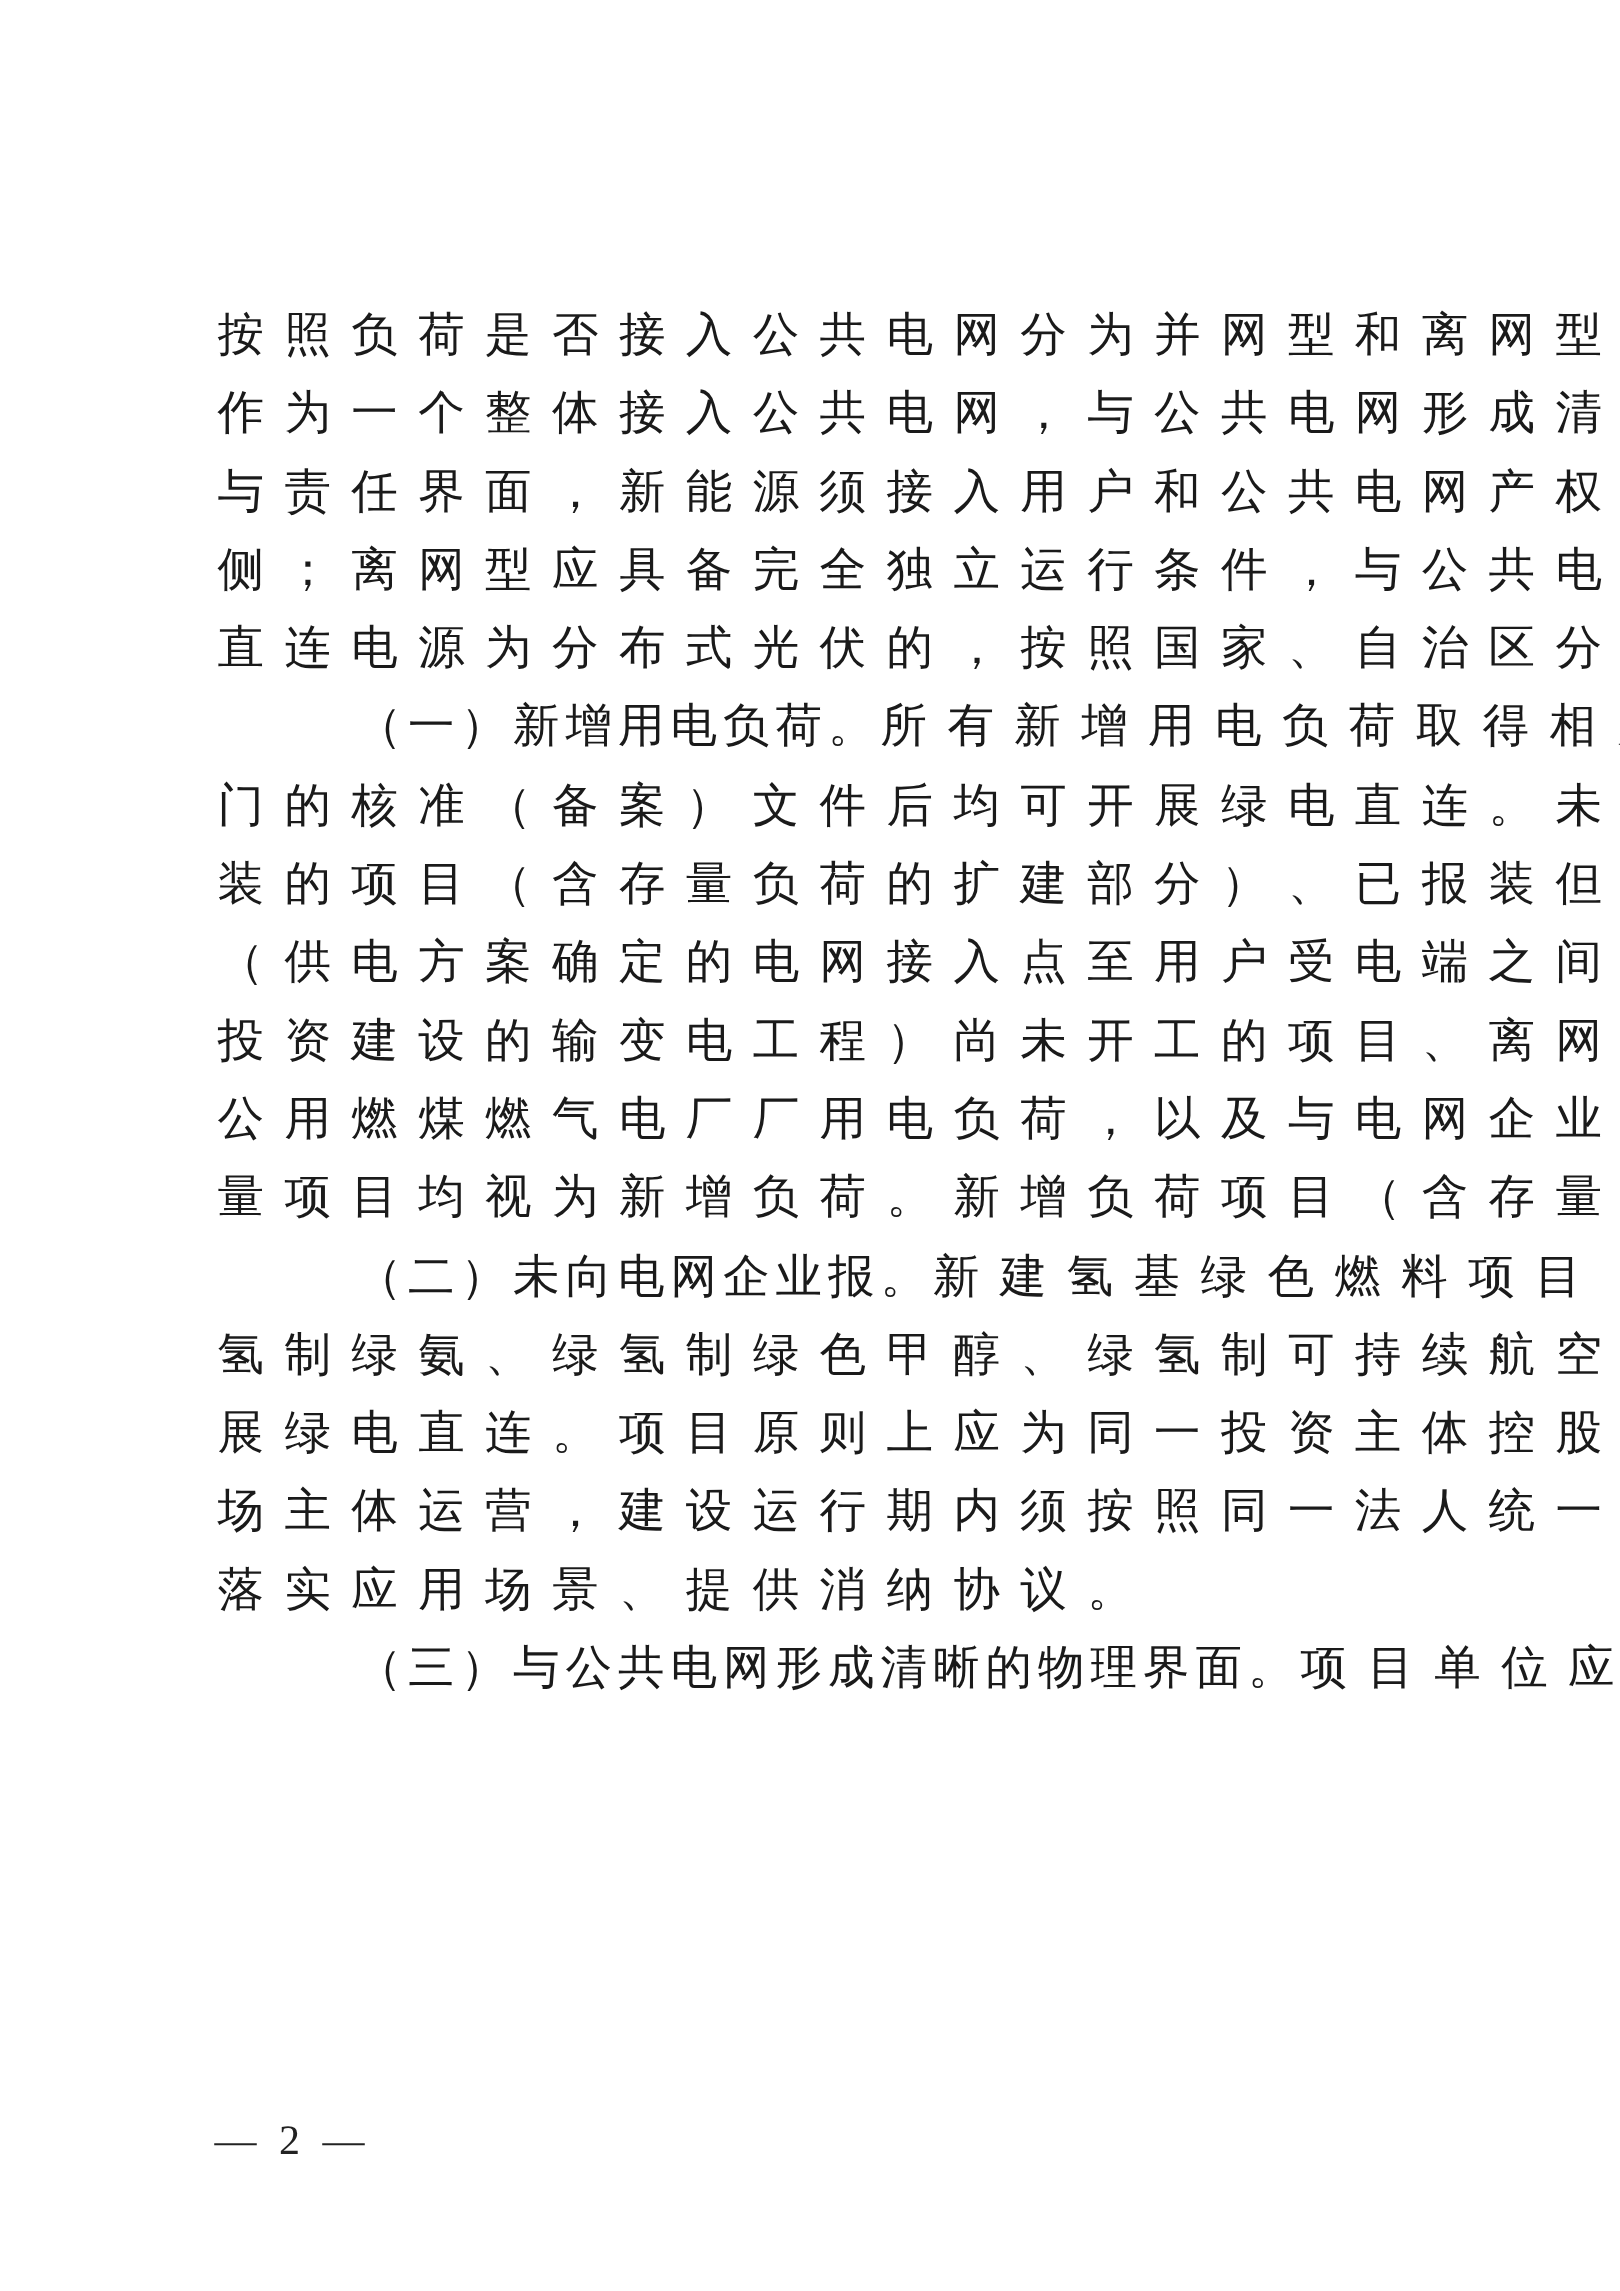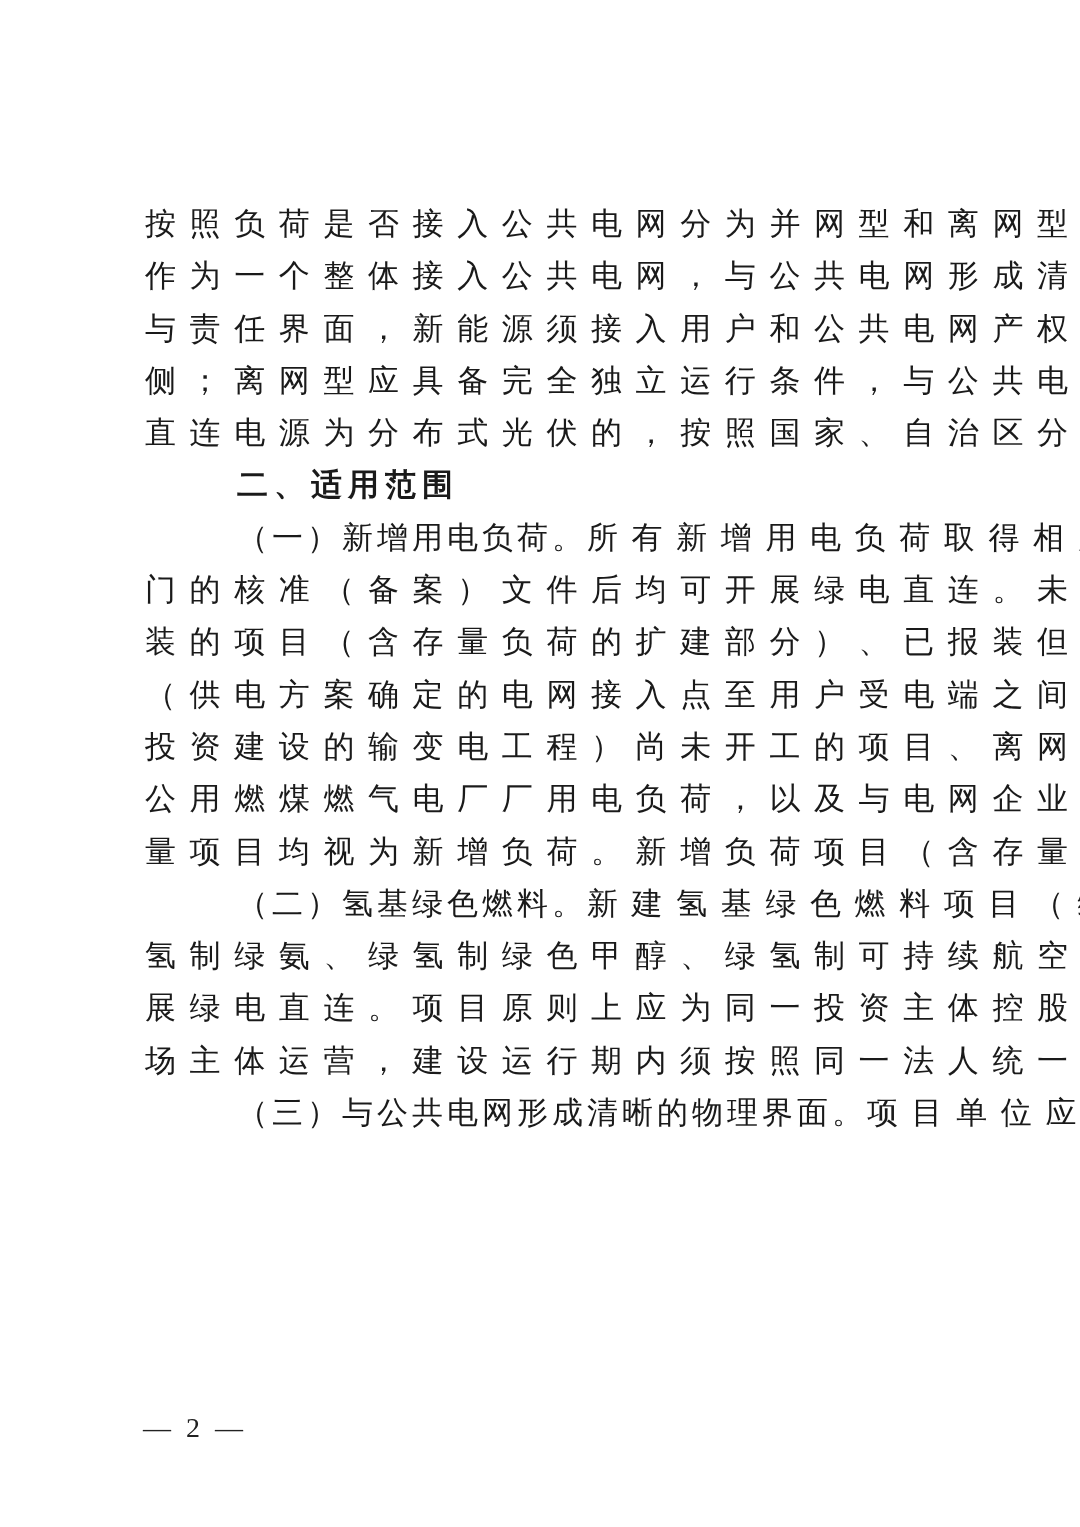--- a/index.html
+++ b/index.html
@@ -28,32 +28,32 @@
 
 <div class="page">
   <div class="body-text">
 
     <span class="line">按照负荷是否接入公共电网分为并网型和离网型两类，并网型</span>
     <span class="line">作为一个整体接入公共电网，与公共电网形成清晰的物理界面</span>
     <span class="line">与责任界面，新能源须接入用户和公共电网产权分界点的用户</span>
     <span class="line">侧；离网型应具备完全独立运行条件，与公共电网无电气连接。</span>
     <span class="line">直连电源为分布式光伏的，按照国家、自治区分布式光伏发电</span>
 
-    <span class="line indent heading">二、适用范围</span>
 
     <span class="line indent"><span class="bold">（一）新增用电负荷。</span><span>所有新增用电负荷取得相关主管部</span></span>
     <span class="line">门的核准（备案）文件后均可开展绿电直连。未向电网企业报</span>
     <span class="line">装的项目（含存量负荷的扩建部分）、已报装但配套电网工程</span>
     <span class="line">（供电方案确定的电网接入点至用户受电端之间、由电网企业</span>
     <span class="line">投资建设的输变电工程）尚未开工的项目、离网型存量项目、</span>
     <span class="line">公用燃煤燃气电厂厂用电负荷，以及与电网企业协商一致的存</span>
     <span class="line">量项目均视为新增负荷。新增负荷项目（含存量负荷的扩建部</span>
 
-    <span class="line indent"><span class="bold">（二）氢基绿色燃料。</span><span>新建氢基绿色燃料项目（绿氢、绿</span></span>
+    <span class="line indent"><span class="bold">（二）未向电网企业报。</span><span>新建氢基绿色燃料项目（绿氢、绿</span></span>
     <span class="line">氢制绿氨、绿氢制绿色甲醇、绿氢制可持续航空燃料等）可开</span>
     <span class="line">展绿电直连。项目原则上应为同一投资主体控股，作为一个市</span>
     <span class="line">场主体运营，建设运行期内须按照同一法人统一经营管理，并</span>
+    <span class="line">落实应用场景、提供消纳协议。</span>
 
     <span class="line indent"><span class="bold">（三）与公共电网形成清晰的物理界面。</span><span>项目单位应有降碳</span></span>
   </div>
 
   <div class="page-number">— 2 —</div>
 </div>
 
 </body></html>

